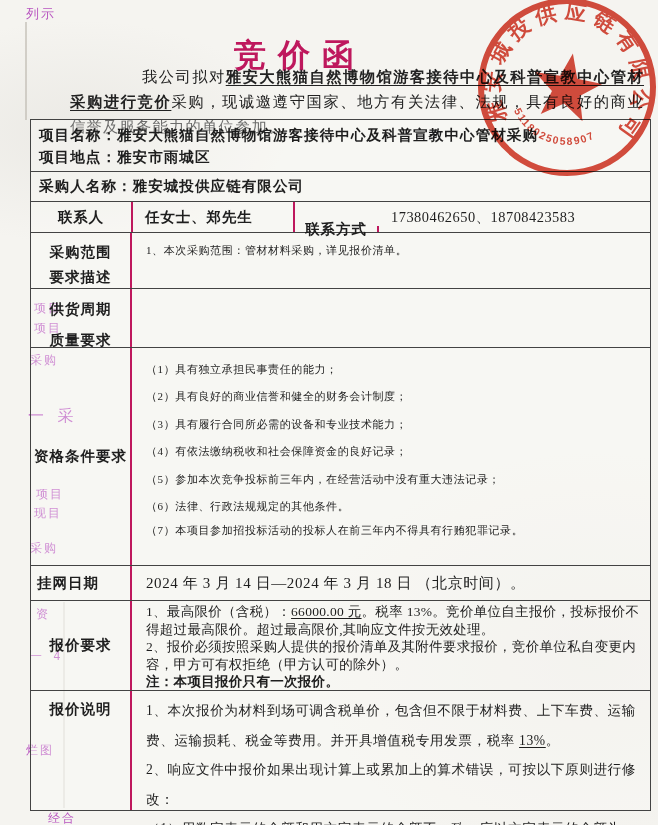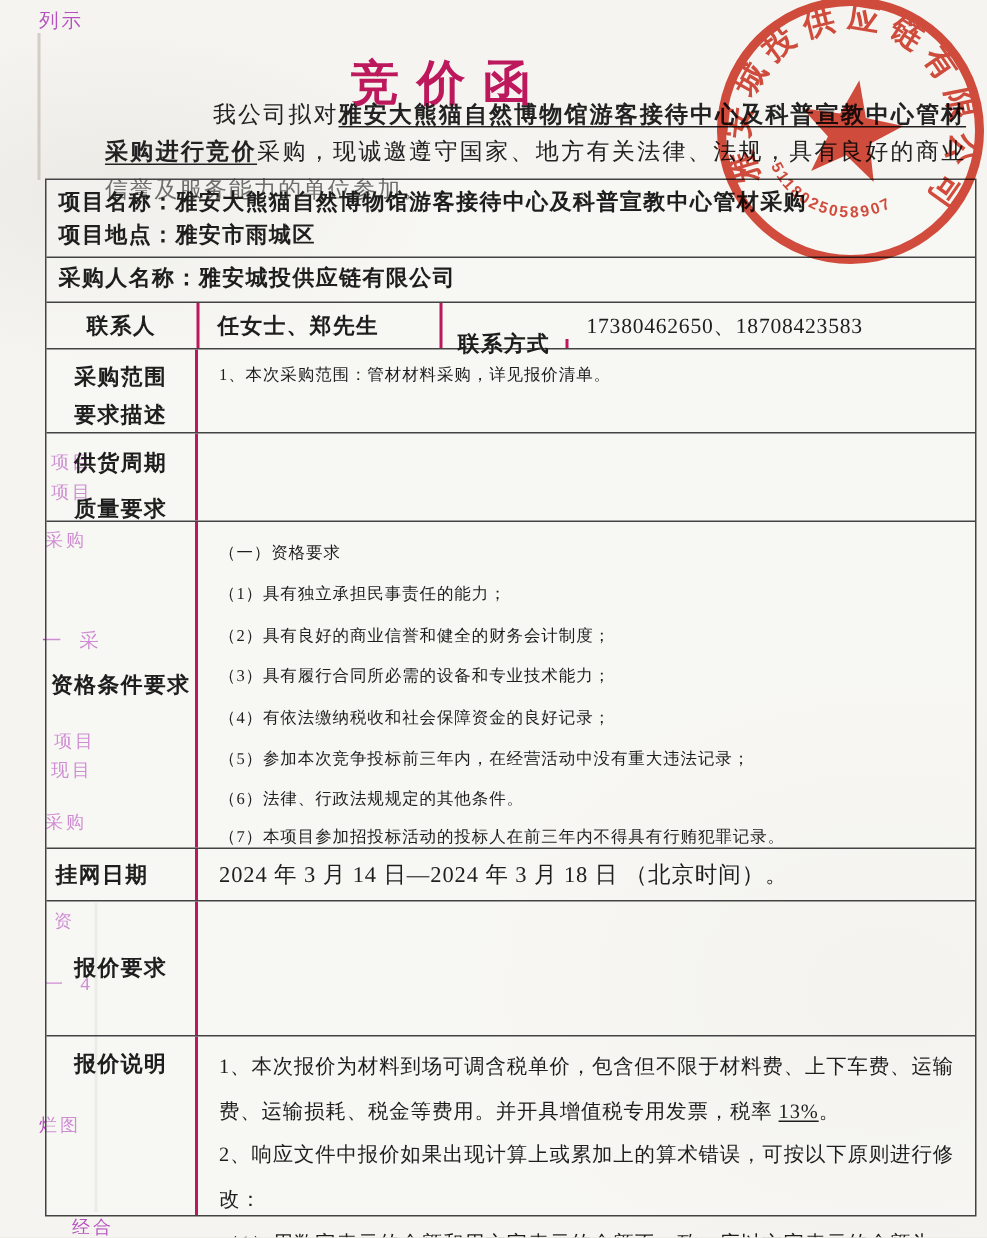--- a/index.html
+++ b/index.html
@@ -102,21 +102,21 @@
 </head>
 <body>
 
 <div class="page">
 
   <div id="ghost-layer">
       <span class="ghost" style="left: 26px; top: 5px; font-size: 13px;">列示</span>
       <span class="ghost" style="left: 34px; top: 300px; font-size: 12px;">项目</span>
       <span class="ghost" style="left: 34px; top: 320px; font-size: 12px;">项目</span>
       <span class="ghost" style="left: 30px; top: 352px; font-size: 12px;">采购</span>
-      <span class="ghost" style="left: 28px; top: 418px; font-size: 13px;">一 采</span>
+      <span class="ghost" style="left: 28px; top: 406px; font-size: 16px;">一 采</span>
       <span class="ghost" style="left: 36px; top: 486px; font-size: 12px;">项目</span>
       <span class="ghost" style="left: 34px; top: 505px; font-size: 12px;">现目</span>
       <span class="ghost" style="left: 30px; top: 540px; font-size: 12px;">采购</span>
       <span class="ghost" style="left: 36px; top: 606px; font-size: 12px;">资</span>
       <span class="ghost" style="left: 30px; top: 648px; font-size: 12px;">一 4</span>
       <span class="ghost" style="left: 26px; top: 742px; font-size: 12px;">烂图</span>
       <span class="ghost" style="left: 48px; top: 810px; font-size: 12px;">经合</span>
     </div>
   <div class="scan-line-v" style="left:25px;top:22px;height:98px;"></div>
   <div class="scan-line-v" style="left:63px;top:602px;height:206px;opacity:.35;"></div>
@@ -156,38 +156,42 @@
     <div class="t-row row-supply">
       <div class="cell cell-r label-col">
         <span>供货周期</span>
         <span>质量要求</span>
       </div>
     </div>
 
     <div class="t-row row-qual">
       <div class="cell cell-r label-col">资格条件要求</div>
       <div class="cell content-col">
-        <div class="q-item">（一）资格要求</div>
         <div class="q-item">（1）具有独立承担民事责任的能力；</div>
         <div class="q-item">（2）具有良好的商业信誉和健全的财务会计制度；</div>
         <div class="q-item">（3）具有履行合同所必需的设备和专业技术能力；</div>
         <div class="q-item">（4）有依法缴纳税收和社会保障资金的良好记录；</div>
         <div class="q-item">（5）参加本次竞争投标前三年内，在经营活动中没有重大违法记录；</div>
         <div class="q-item">（6）法律、行政法规规定的其他条件。</div>
         <div class="q-item">（7）本项目参加招投标活动的投标人在前三年内不得具有行贿犯罪记录。</div>
       </div>
     </div>
 
     <div class="t-row row-date">
       <div class="cell cell-r label-col">挂网日期</div>
       <div class="cell content-col">2024 年 3 月 14 日—2024 年 3 月 18 日 （北京时间）。</div>
     </div>
 
     <div class="t-row row-quotereq">
       <div class="cell cell-r label-col">报价要求</div>
+      <div class="cell content-col">
+        <span>1、最高限价（含税）：</span><span class="u-price">66000.00 元</span><span>。税率 13%。竞价单位自主报价，投标报价不得超过最高限价。超过最高限价,其响应文件按无效处理。</span>
+        <div>2、报价必须按照采购人提供的报价清单及其附件要求报价，竞价单位私自变更内容，甲方可有权拒绝（甲方认可的除外）。</div>
+        <div class="note">注：本项目报价只有一次报价。</div>
+      </div>
     </div>
 
     <div class="t-row row-quotenote">
       <div class="cell cell-r label-col">报价说明</div>
       <div class="cell content-col">
         <div><span>1、本次报价为材料到场可调含税单价，包含但不限于材料费、上下车费、运输费、运输损耗、税金等费用。并开具增值税专用发票，税率 </span><span class="u-price">13%</span><span>。</span></div>
         <div>2、响应文件中报价如果出现计算上或累加上的算术错误，可按以下原则进行修改：</div>
         <div>（1）用数字表示的金额和用文字表示的金额不一致，应以文字表示的金额为准。</div>
       </div>
     </div>

